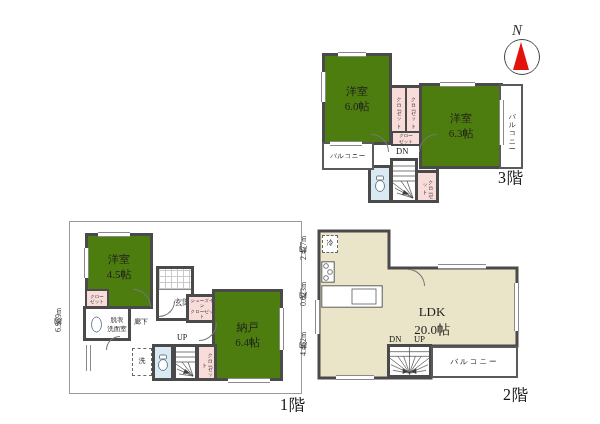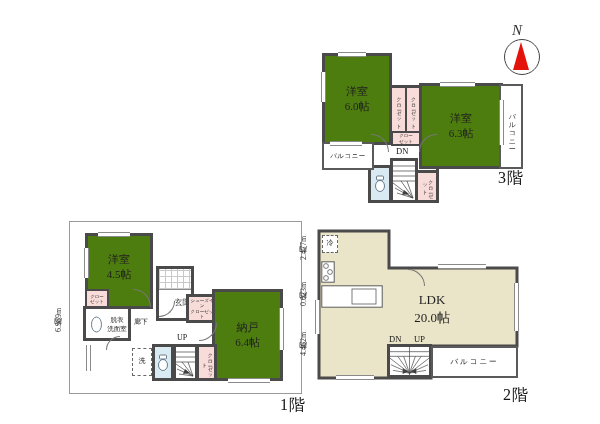--- a/index.html
+++ b/index.html
@@ -208,21 +208,21 @@
   <div class="arc tr" style="left:133px;top:289px;width:18px;height:18px"></div>
   <div class="arc br" style="left:199px;top:323px;width:18px;height:18px"></div>
   <div class="arc tl" style="left:106px;top:336px;width:14px;height:14px"></div>
 
   <div class="floorlbl" style="left:280px;top:395px">1階</div>
 
   <svg class="abs" style="left:316px;top:228px" width="204" height="153" viewBox="0 0 204 153">
     <polygon points="3,3 73,3 73,40 201,40 201,118 115,118 115,150 3,150" fill="#eae5c9" stroke="#4a4a4a" stroke-width="3"></polygon>
   </svg>
 
-  <div class="lbl ldk abs" style="left:392px;top:291px;width:80px">LDK
+  <div class="lbl ldk abs" style="left:392px;top:303px;width:80px">LDK
 20.0帖</div>
 
   <div class="dash" style="left:322px;top:235px;width:16px;height:18px">
     <span class="lbl sm">冷</span>
   </div>
   <svg class="abs" style="left:321px;top:261px" width="14" height="22" viewBox="0 0 14 22">
     <rect x="0.8" y="0.8" width="12.4" height="20.4" fill="#fff" stroke="#5a5a5a" stroke-width="1"></rect>
     <circle cx="5" cy="5" r="2.4" fill="none" stroke="#5a5a5a" stroke-width="0.8"></circle>
     <circle cx="9" cy="11" r="2.4" fill="none" stroke="#5a5a5a" stroke-width="0.8"></circle>
     <circle cx="5" cy="17" r="2.4" fill="none" stroke="#5a5a5a" stroke-width="0.8"></circle>

